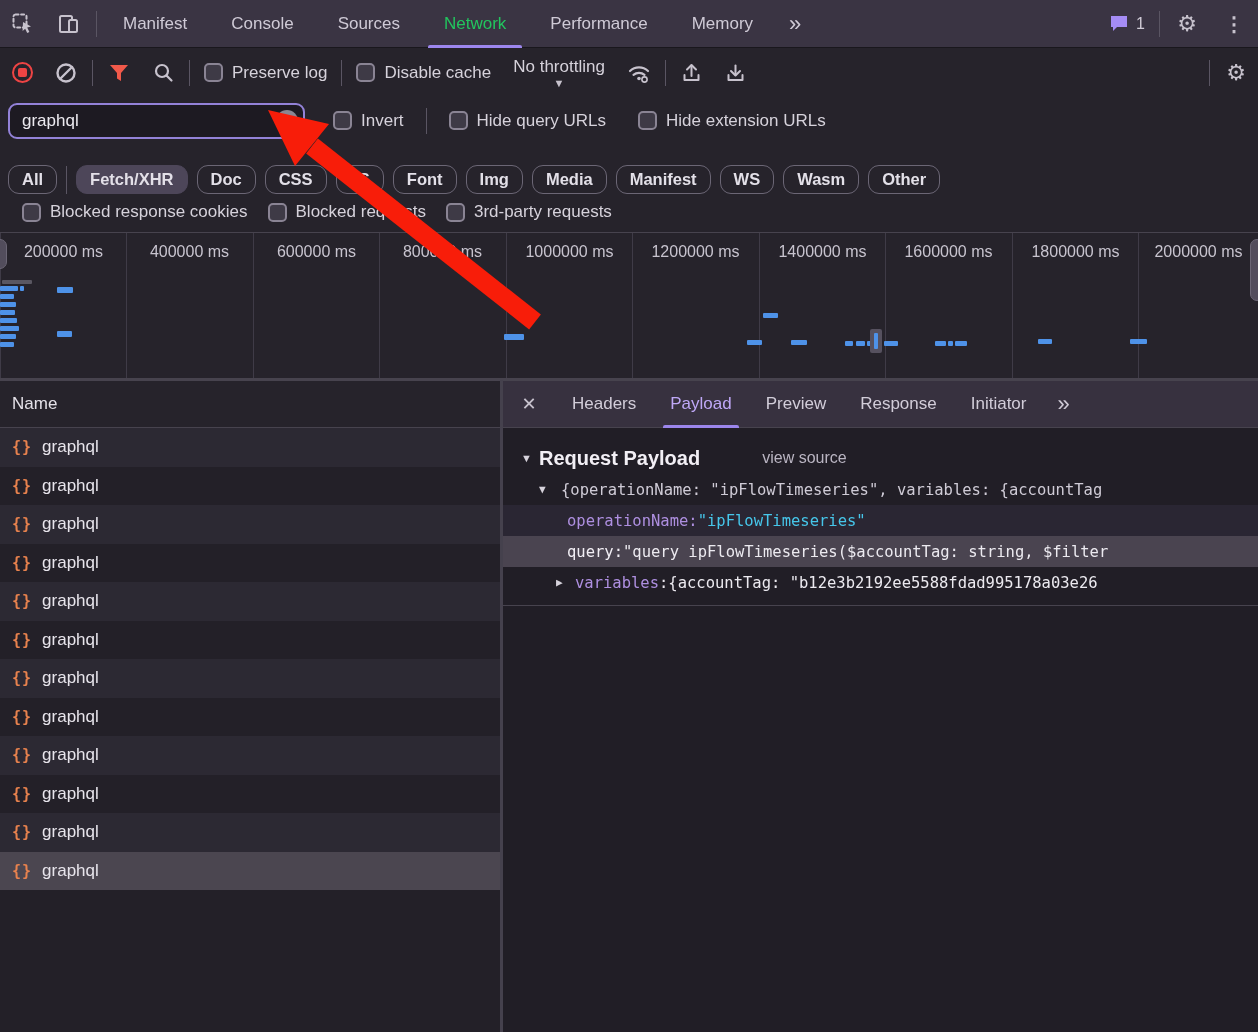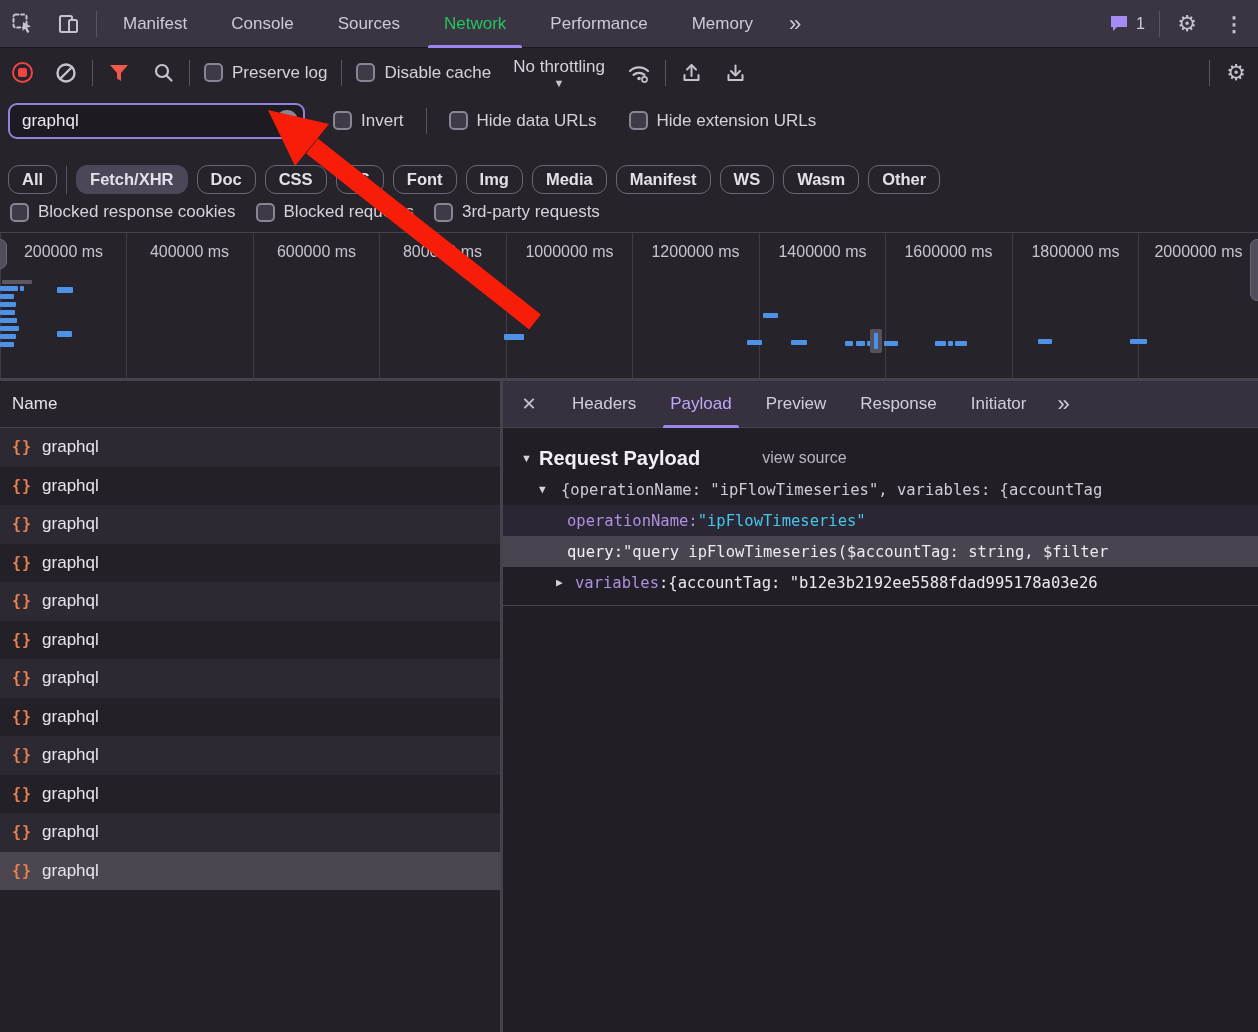--- a/index.html
+++ b/index.html
@@ -49,21 +49,21 @@
   
   .pillsrow { position:absolute; top:156px; left:0; width:1258px; height:47px;
     display:flex; align-items:center; gap:9px; padding-left:8px; }
   .pill { border:1.5px solid #6b6675; border-radius:11px; padding:4px 13px;
     font-size:16.5px; font-weight:bold; color:#e3e0e8; white-space:nowrap; }
   .pill.active { background:#4d4659; border-color:#4d4659; }
   .pill-div { width:1px; height:28px; background:#5a5563; }
 
   
   .advrow { position:absolute; top:192px; left:0; width:1258px; height:40px;
-    display:flex; align-items:center; padding-left:0; }
+    display:flex; align-items:center; padding-left:12px; }
 
   
   .timeline { position:absolute; top:232px; left:0; width:1258px; height:148px;
     background:#26232b; border-top:1px solid #47434e; border-bottom:2px solid #47434e; overflow:hidden; }
   .grid-col { position:absolute; top:0; height:148px; border-left:1px solid #3f3b47; width:126px;
     font-size:16px; color:#c8c4cf; text-align:center; padding-top:10px; overflow:hidden; white-space:nowrap; }
   .wbar { position:absolute; background:#4e92e8; border-radius:1px; }
   .wbar-gray { position:absolute; background:#5a5762; border-radius:1px; }
   .tl-handle { position:absolute; background:#524d5c; border:1px solid #6b6675; border-radius:8px; }
 
@@ -233,21 +233,21 @@
       <input class="filter-input" type="text" value="graphql" style="">
       <span class="clear-x">✕</span>
     </div>
     <div class="checkline" style="margin-left:18px;">
       <span class="cb"></span>
       <span>Invert</span>
     </div>
     <div class="vdiv" style="margin:0 12px;"></div>
     <div class="checkline">
       <span class="cb"></span>
-      <span>Hide data URLs</span>
+      <span>Hide query URLs</span>
     </div>
     <div class="checkline" style="margin-left:12px;">
       <span class="cb"></span>
       <span>Hide extension URLs</span>
     </div>
   </div>
 
   <div class="pillsrow">
     <div class="pill">All</div>
     <div class="pill-div"></div>

